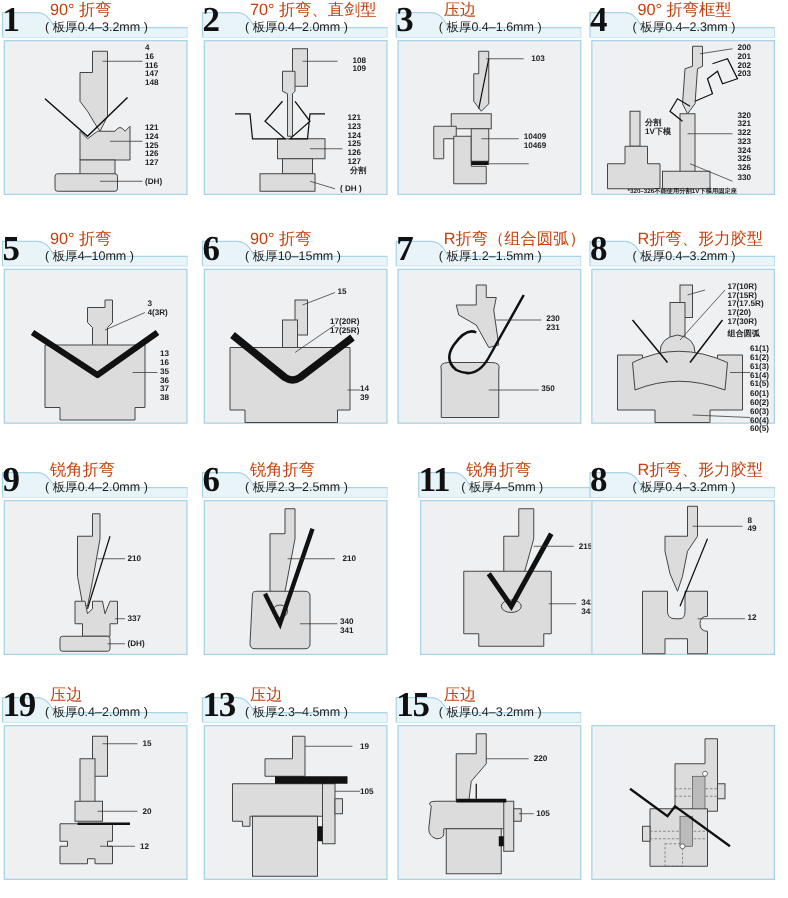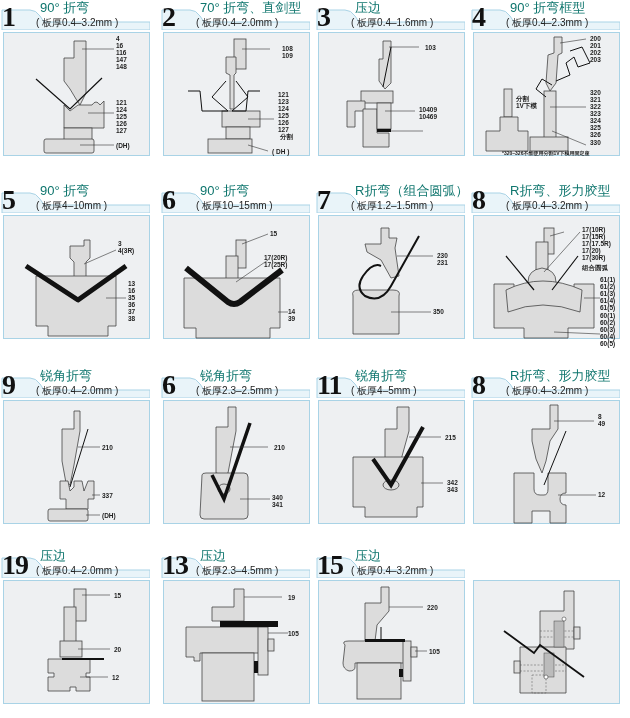--- a/index.html
+++ b/index.html
@@ -1,21 +1,21 @@
 <!DOCTYPE html>
 <html><head>
 <meta charset="utf-8">
 <style>
   html,body{margin:0;padding:0;background:#fff;}
   body{width:630px;height:718px;position:relative;overflow:hidden;font-family:"Liberation Sans",sans-serif;color:#222;}
   .cell{position:absolute;width:150px;height:170px;}
   .hdr{position:absolute;left:0;top:0;width:150px;height:30px;}
   .hdr svg.tab{position:absolute;left:0;top:0;}
   .num{position:absolute;left:2px;top:3px;font-family:"Liberation Serif",serif;font-weight:bold;font-size:28px;line-height:28px;color:#111;letter-spacing:-1px;}
-  .ttl{position:absolute;left:40px;top:1px;font-size:13px;line-height:14px;color:#0f766e;white-space:nowrap;}
+  .ttl{position:absolute;left:40px;top:1px;font-size:13px;line-height:14px;color:#c2410c;white-space:nowrap;}
   .sub{position:absolute;left:36px;top:17px;font-size:10px;line-height:12px;color:#222;white-space:nowrap;}
   .box{position:absolute;left:3px;top:32px;width:147px;height:124px;border:1px solid #a9d3e6;background:#eef0f2;box-sizing:border-box;}
   .box svg{position:absolute;left:0;top:0;}
   .lbl{position:absolute;font-size:6.5px;line-height:7px;font-weight:bold;color:#222;white-space:pre;}
 </style>
 </head>
 <body>
 
 <div class="cell" style="left:0;top:0">
   <div class="hdr">
@@ -355,21 +355,21 @@
           <line x1="66" y1="46" x2="104" y2="46"></line>
           <line x1="76" y1="98" x2="106" y2="98"></line>
         </g>
     </svg>
     <div class="lbl" style="left:110px;top:43px">210</div>
     <div class="lbl" style="left:108px;top:93px">340
 341</div>
   </div>
 </div>
 
-<div class="cell" style="left:315px;top:368px">
+<div class="cell" style="left:333px;top:368px">
   <div class="hdr">
     <svg class="tab" width="150" height="30">
         <path d="M2,10 H30 Q36,10 40,16 L44,22 H150 V30 H2 Z" fill="#e9f4f9" stroke="#a9d3e6"></path>
       </svg>
     <div class="num">11</div>
     <div class="ttl">锐角折弯</div>
     <div class="sub">( 板厚4–5mm )</div>
   </div>
   <div class="box">
     <svg width="147" height="124">

